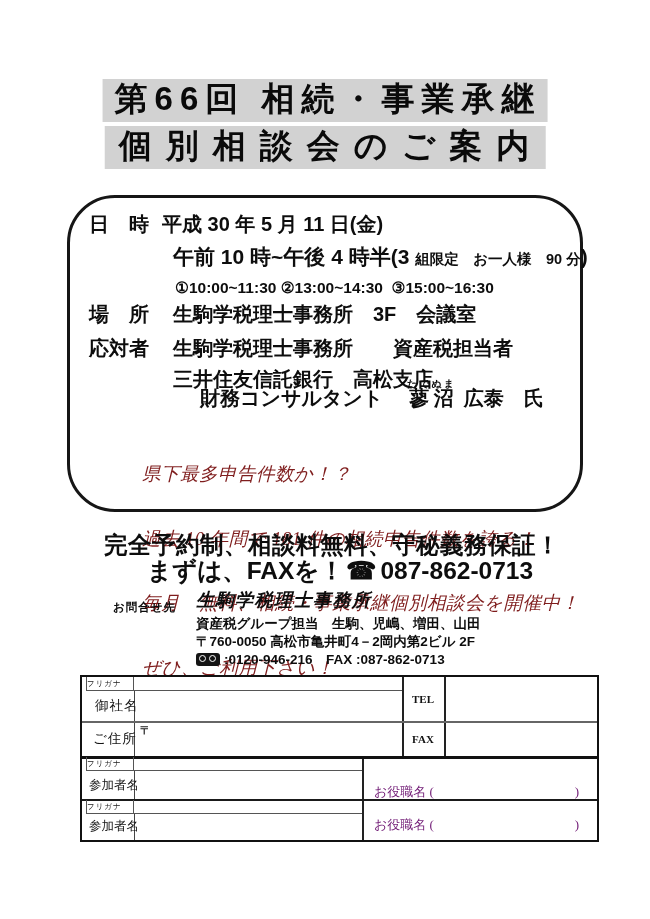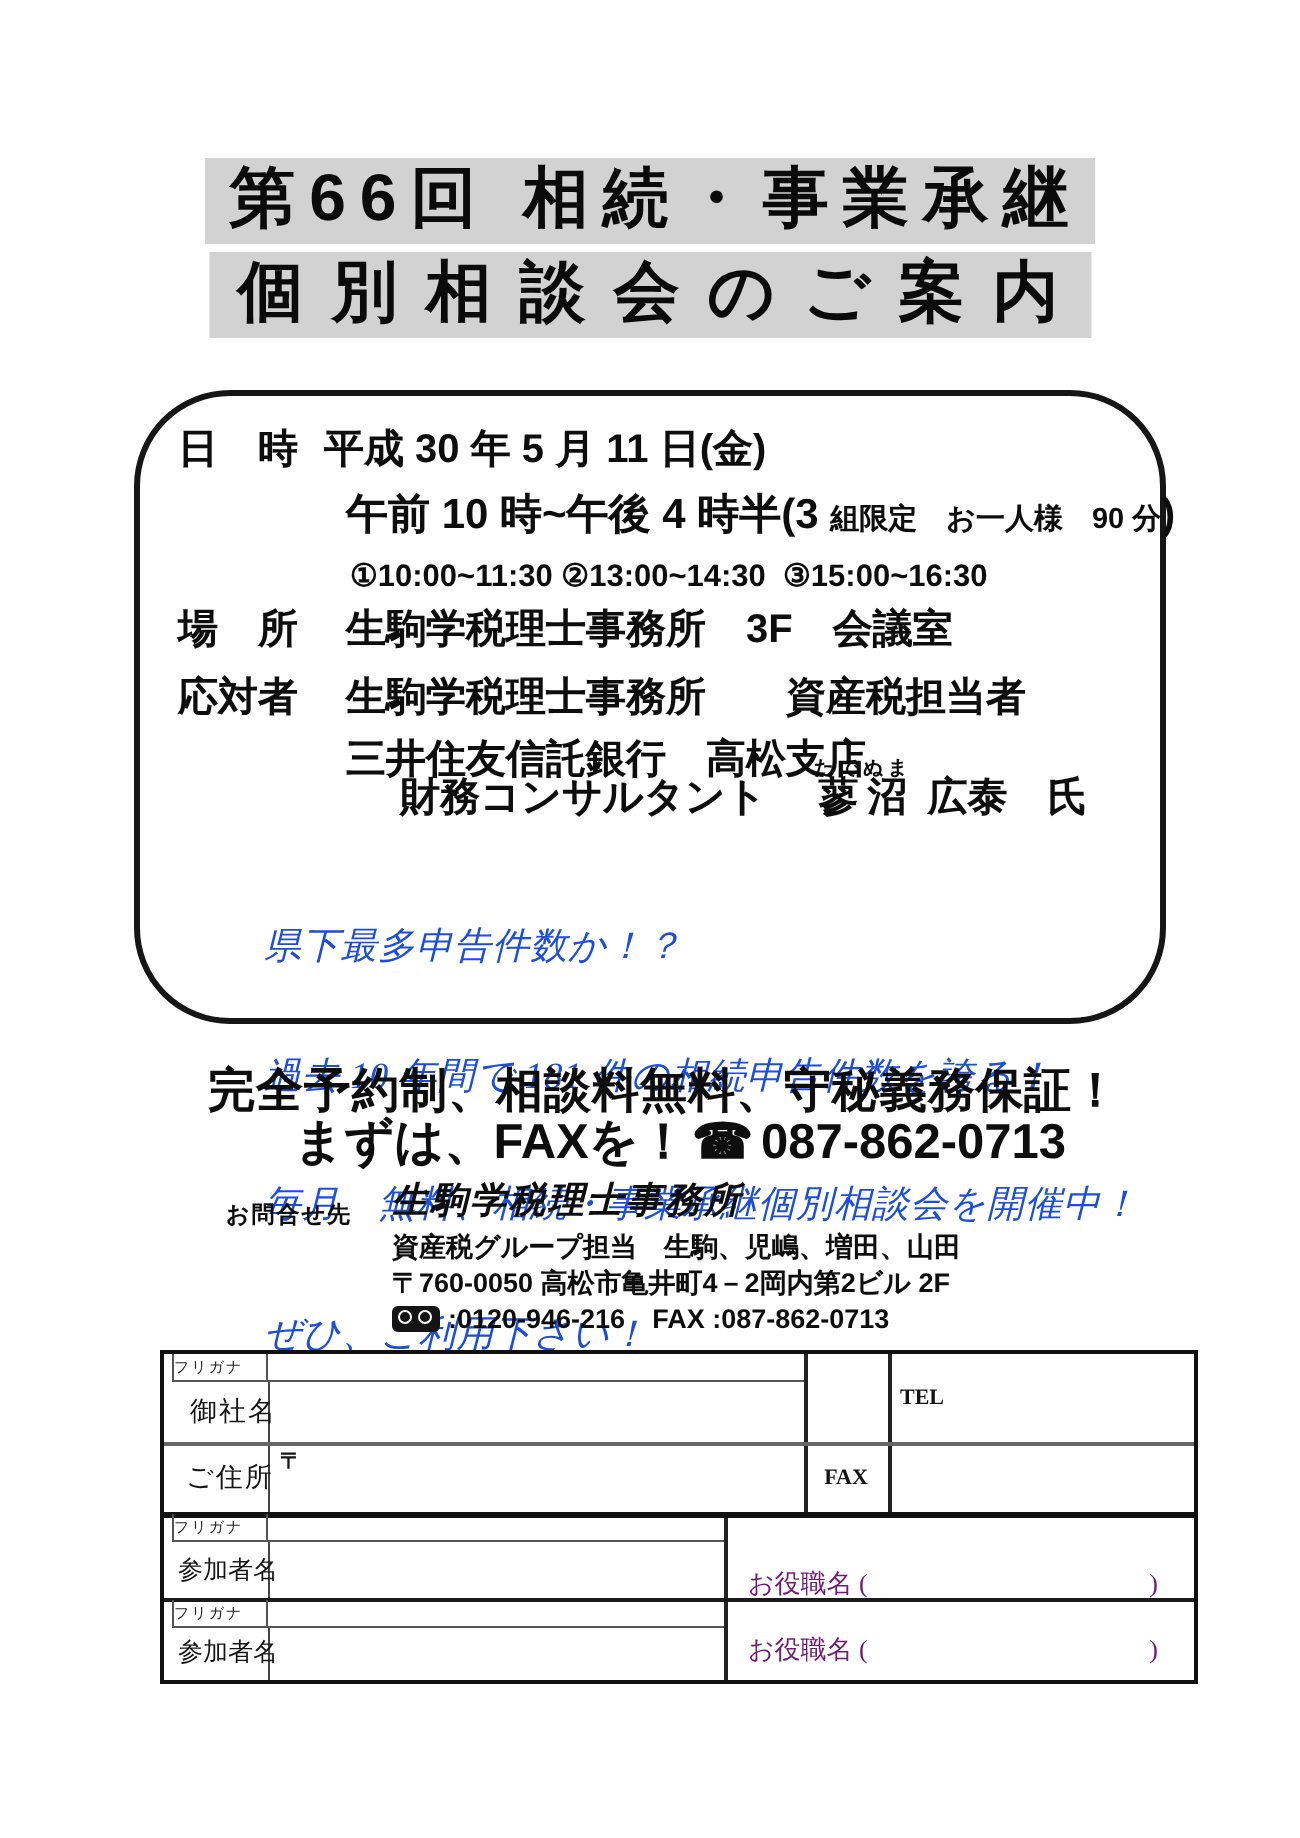--- a/index.html
+++ b/index.html
@@ -23,22 +23,22 @@
   .r2{left:103px;top:45px;font-size:21px;}
   .r2 .small{font-size:14.5px;}
   .r3{left:105px;top:81px;font-size:15.5px;font-weight:700;}
   .r4l{left:19px;top:103px;} .r4v{left:103px;top:103px;}
   .r5l{left:19px;top:137px;} .r5v{left:103px;top:137px;}
   .r6{left:103px;top:168px;}
   .r7{left:130px;top:181px;}
   .r7 ruby{margin-left:26px;}
   .r7 rt{font-size:10px;letter-spacing:2px;font-weight:700;}
   .r7 .suffix{margin-left:10px;}
-  .pitch{position:absolute;left:62px;top:223px;font-family:"Liberation Serif",serif;
-         font-style:italic;font-size:18.5px;line-height:21.5px;color:#1d4ed8;
+  .pitch{position:absolute;left:72px;top:223px;font-family:"Liberation Serif",serif;
+         font-style:italic;font-size:18.5px;line-height:21.5px;color:#7f1d1d;
          letter-spacing:0.5px;white-space:pre;}
 
   
   .ap1{left:104px;top:529px;font-size:23.5px;font-weight:900;letter-spacing:0.5px;}
   .ap2{left:147px;top:554px;font-size:24.5px;font-weight:900;}
   .ap2 .tel-icon{margin:0 4px 0 2px;}
 
   
   .c-label{left:113px;top:600px;font-size:11.5px;font-weight:800;letter-spacing:1px;}
   .c-office{left:196px;top:588px;font-size:18px;font-weight:900;letter-spacing:1.5px;font-style:italic;}
@@ -71,21 +71,21 @@
   .fg{position:absolute;left:4px;width:46px;height:13px;border-left:1px solid #555;
       border-right:1px solid #555;font-size:7.5px;color:#222;text-align:left;
       line-height:13px;letter-spacing:1px;}
   .fgA{top:0;} .fgC{top:80px;} .fgD{top:123px;}
   .tlab{position:absolute;color:#141414;white-space:pre;}
   .lab-company{left:13px;top:13px;height:47px;line-height:31px;font-size:13.5px;letter-spacing:1px;}
   .lab-addr{left:11px;top:44px;height:36px;line-height:36px;font-size:13.5px;letter-spacing:1px;}
   .lab-p1{left:7px;top:93px;height:30px;line-height:30px;font-size:12.5px;}
   .lab-p2{left:7px;top:136px;height:27px;line-height:27px;font-size:12.5px;}
   .lab-tel{left:320px;top:0;width:42px;height:44px;line-height:44px;text-align:center;
-           font-size:11px;font-weight:700;margin-left:38px;}
+           font-size:11px;font-weight:700;}
   .lab-fax{left:320px;top:44px;width:42px;height:36px;line-height:36px;text-align:center;
            font-size:11px;font-weight:700;}
   .postal{left:58px;top:46px;font-size:11px;font-weight:600;}
   .role{position:absolute;left:292px;width:205px;height:28px;display:flex;
         justify-content:space-between;align-items:center;font-size:13px;color:#701a75;}
   .role1{top:101px;} .role2{top:134px;}
   .field{position:absolute;background:transparent;}
   .fld-cf{left:53px;top:0;width:266px;height:13px;}
   .fld-c{left:53px;top:13px;width:266px;height:31px;}
   .fld-tel{left:363px;top:0;width:150px;height:44px;}

